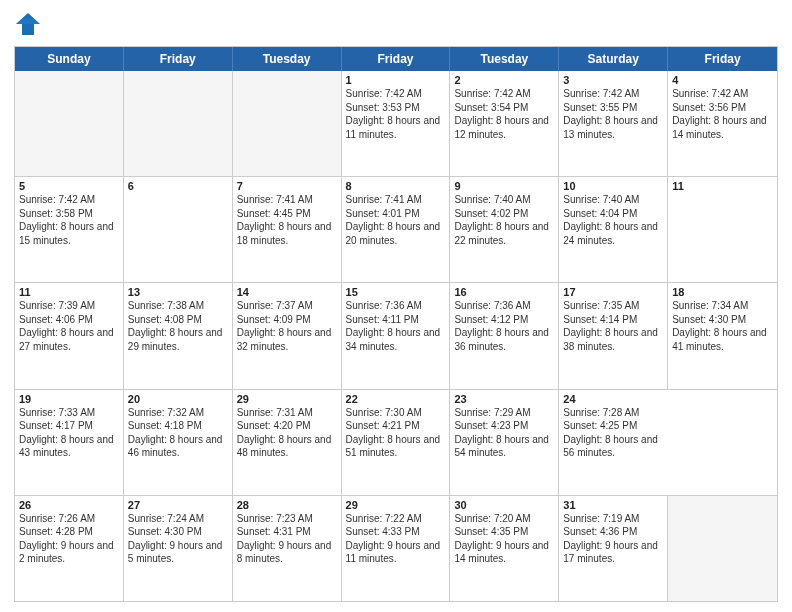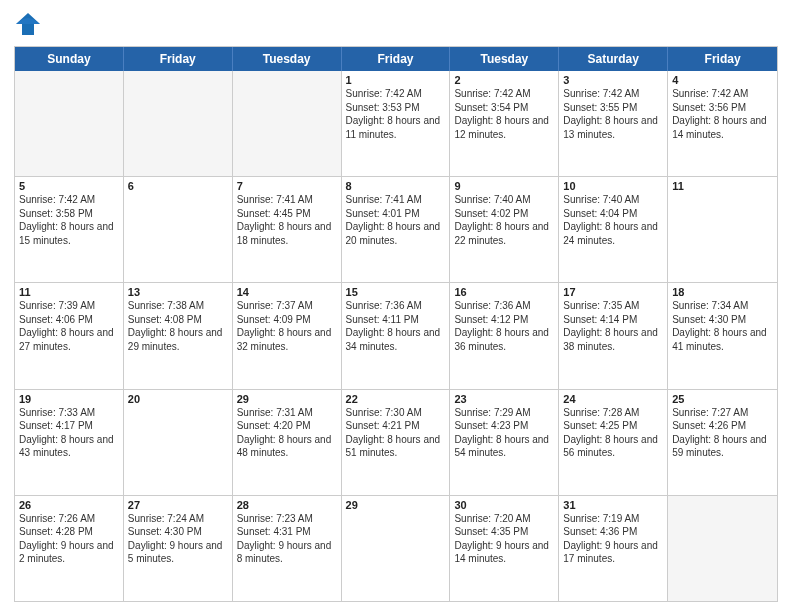--- a/index.html
+++ b/index.html
@@ -271,20 +271,24 @@
         <div class="cal-row">
           <div class="cal-cell">
             <span class="day-num">19</span>
             <div class="cell-info">Sunrise: 7:33 AM
 Sunset: 4:17 PM
 Daylight: 8 hours
 and 43 minutes.</div>
           </div>
           <div class="cal-cell">
             <span class="day-num">20</span>
+            <div class="cell-info">Sunrise: 7:32 AM
+Sunset: 4:18 PM
+Daylight: 8 hours
+and 46 minutes.</div>
           </div>
           <div class="cal-cell">
             <span class="day-num">29</span>
             <div class="cell-info">Sunrise: 7:31 AM
 Sunset: 4:20 PM
 Daylight: 8 hours
 and 48 minutes.</div>
           </div>
           <div class="cal-cell">
             <span class="day-num">22</span>
@@ -300,27 +304,20 @@
 Daylight: 8 hours
 and 54 minutes.</div>
           </div>
           <div class="cal-cell">
             <span class="day-num">24</span>
             <div class="cell-info">Sunrise: 7:28 AM
 Sunset: 4:25 PM
 Daylight: 8 hours
 and 56 minutes.</div>
           </div>
-          <div class="cal-cell">
-            <span class="day-num">25</span>
-            <div class="cell-info">Sunrise: 7:27 AM
-Sunset: 4:26 PM
-Daylight: 8 hours
-and 59 minutes.</div>
-          </div>
         </div>
         <div class="cal-row">
           <div class="cal-cell">
             <span class="day-num">26</span>
             <div class="cell-info">Sunrise: 7:26 AM
 Sunset: 4:28 PM
 Daylight: 9 hours
 and 2 minutes.</div>
           </div>
           <div class="cal-cell">
@@ -332,20 +329,24 @@
           </div>
           <div class="cal-cell">
             <span class="day-num">28</span>
             <div class="cell-info">Sunrise: 7:23 AM
 Sunset: 4:31 PM
 Daylight: 9 hours
 and 8 minutes.</div>
           </div>
           <div class="cal-cell">
             <span class="day-num">29</span>
+            <div class="cell-info">Sunrise: 7:22 AM
+Sunset: 4:33 PM
+Daylight: 9 hours
+and 11 minutes.</div>
           </div>
           <div class="cal-cell">
             <span class="day-num">30</span>
             <div class="cell-info">Sunrise: 7:20 AM
 Sunset: 4:35 PM
 Daylight: 9 hours
 and 14 minutes.</div>
           </div>
           <div class="cal-cell">
             <span class="day-num">31</span>

